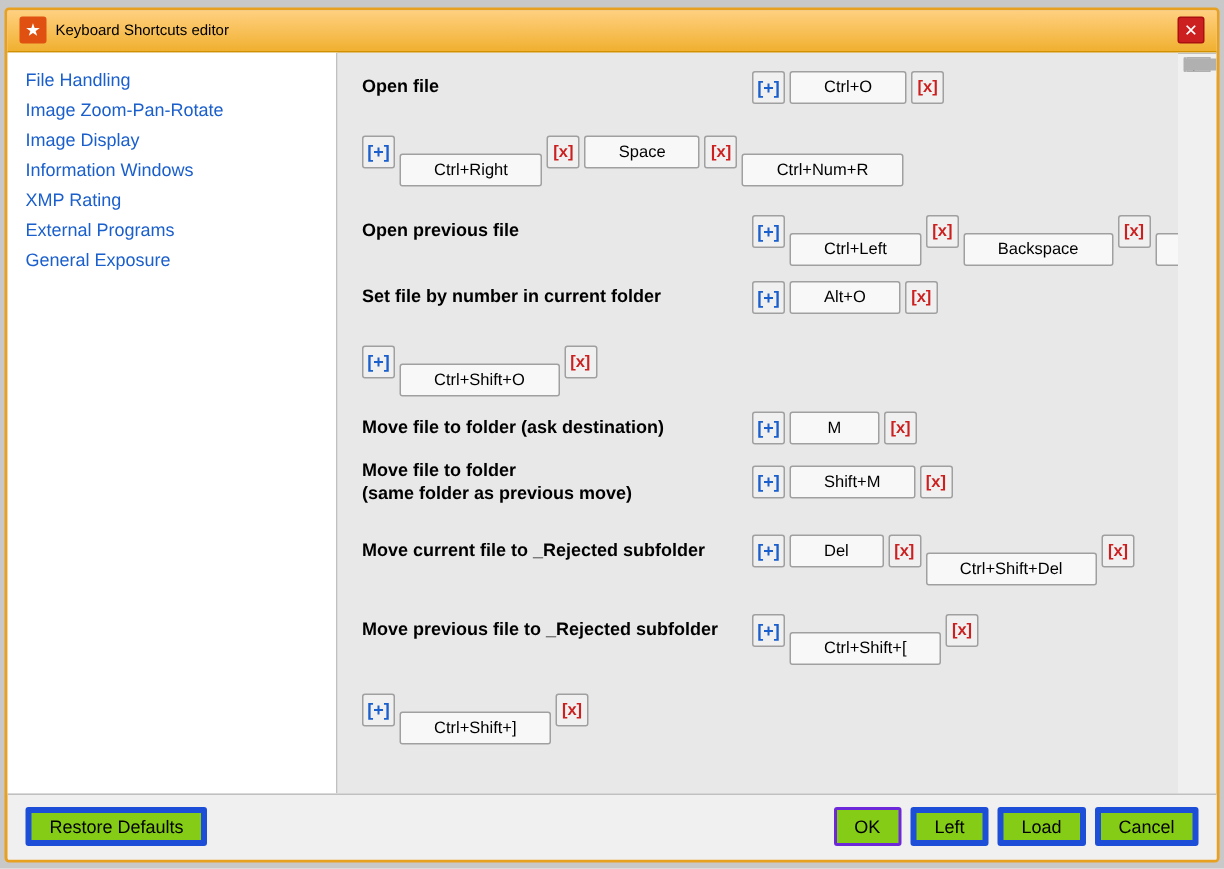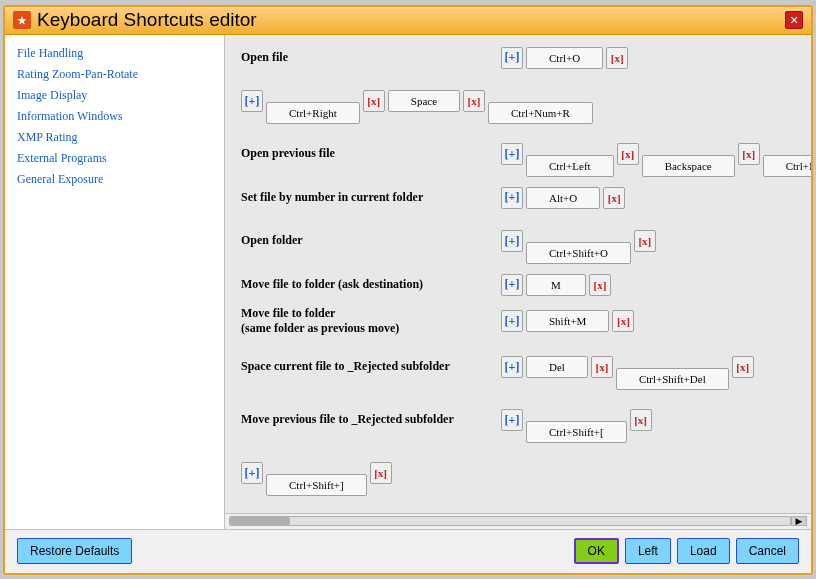--- a/index.html
+++ b/index.html
@@ -43,42 +43,41 @@
       background: #e05010;
       border-radius: 2px;
       display: flex;
       align-items: center;
       justify-content: center;
       color: white;
       font-size: 10px;
       font-weight: bold;
     }
     .titlebar-title {
-      font-size: 19px;
+      font-size: 10px;
       font-weight: normal;
       color: #000;
     }
     .close-btn {
       width: 18px;
       height: 18px;
       background: #cc2020;
       border: 1px solid #aa1010;
       border-radius: 2px;
       display: flex;
       align-items: center;
       justify-content: center;
       color: white;
       font-size: 11px;
       cursor: pointer;
     }
     .content-area {
       display: flex;
       flex: 1;
       overflow: hidden;
-      font-family: Liberation Serif, serif;
     }
     .sidebar {
       width: 220px;
       background: white;
       border-right: 1px solid #c0c0c0;
       padding: 8px 0;
       overflow-y: auto;
     }
     .sidebar-item {
       padding: 3px 12px;
@@ -86,21 +85,21 @@
       color: #1a5fcc;
       font-size: 12px;
       white-space: nowrap;
     }
     .sidebar-item.active {
       color: #1a5fcc;
     }
     .main-panel {
       flex: 1;
       display: flex;
-      flex-direction: column;
+      flex-direction: row;
       overflow: hidden;
     }
     .shortcuts-area {
       flex: 1;
       overflow-x: auto;
       overflow-y: auto;
       padding: 10px 16px;
       background: #e8e8e8;
     }
     .shortcut-row {
@@ -211,22 +210,22 @@
       display: flex;
       align-items: center;
       justify-content: space-between;
       padding: 0 12px;
     }
     .footer-left { display: flex; gap: 8px; }
     .footer-right { display: flex; gap: 6px; }
     .footer-btn {
       height: 26px;
       padding: 0 12px;
-      background: #7dd3fc;
-      border: 1px solid #1d4ed8;
+      background: #84cc16;
+      border: 4px solid #1d4ed8;
       border-radius: 2px;
       cursor: pointer;
       font-size: 12px;
       display: flex;
       align-items: center;
       justify-content: center;
       color: #000;
     }
     .footer-btn.ok {
       border: 2px solid #6d28d9;
@@ -243,21 +242,21 @@
       <div class="app-icon">★</div>
       <span class="titlebar-title">Keyboard Shortcuts editor</span>
     </div>
     <div class="close-btn">✕</div>
   </div>
 
   <div class="content-area">
 
     <div class="sidebar">
     <div class="sidebar-item active">File Handling</div>
-        <div class="sidebar-item">Rating Zoom-Pan-Rotate</div>
+        <div class="sidebar-item">Image Zoom-Pan-Rotate</div>
         <div class="sidebar-item">Image Display</div>
         <div class="sidebar-item">Information Windows</div>
         <div class="sidebar-item">XMP Rating</div>
         <div class="sidebar-item">External Programs</div>
         <div class="sidebar-item">General Exposure</div>
       </div>
 
     <div class="main-panel">
       <div class="shortcuts-area">
       <div class="shortcut-row">
@@ -291,21 +290,20 @@
           </div>
           <div class="shortcut-row">
             <div class="shortcut-label">Set file by number in current folder</div>
             <div class="shortcut-controls">
               <div class="btn-plus">[+]</div>
               <div class="key-badge">Alt+O</div>
               <div class="btn-x">[x]</div>
             </div>
           </div>
           <div class="shortcut-row">
-            <div class="shortcut-label">Open folder</div>
             <div class="shortcut-controls">
               <div class="btn-plus">[+]</div>
               <div class="key-badge wide">Ctrl+Shift+O</div>
               <div class="btn-x">[x]</div>
             </div>
           </div>
           <div class="shortcut-row">
             <div class="shortcut-label">Move file to folder (ask destination)</div>
             <div class="shortcut-controls">
               <div class="btn-plus">[+]</div>
@@ -315,21 +313,21 @@
           </div>
           <div class="shortcut-row">
             <div class="shortcut-label">Move file to folder<br>(same folder as previous move)</div>
             <div class="shortcut-controls">
               <div class="btn-plus">[+]</div>
               <div class="key-badge">Shift+M</div>
               <div class="btn-x">[x]</div>
             </div>
           </div>
           <div class="shortcut-row">
-            <div class="shortcut-label">Space current file to _Rejected subfolder</div>
+            <div class="shortcut-label">Move current file to _Rejected subfolder</div>
             <div class="shortcut-controls">
               <div class="btn-plus">[+]</div>
               <div class="key-badge">Del</div>
               <div class="btn-x">[x]</div>
               <div class="key-badge wide">Ctrl+Shift+Del</div>
               <div class="btn-x">[x]</div>
             </div>
           </div>
           <div class="shortcut-row">
             <div class="shortcut-label">Move previous file to _Rejected subfolder</div>

